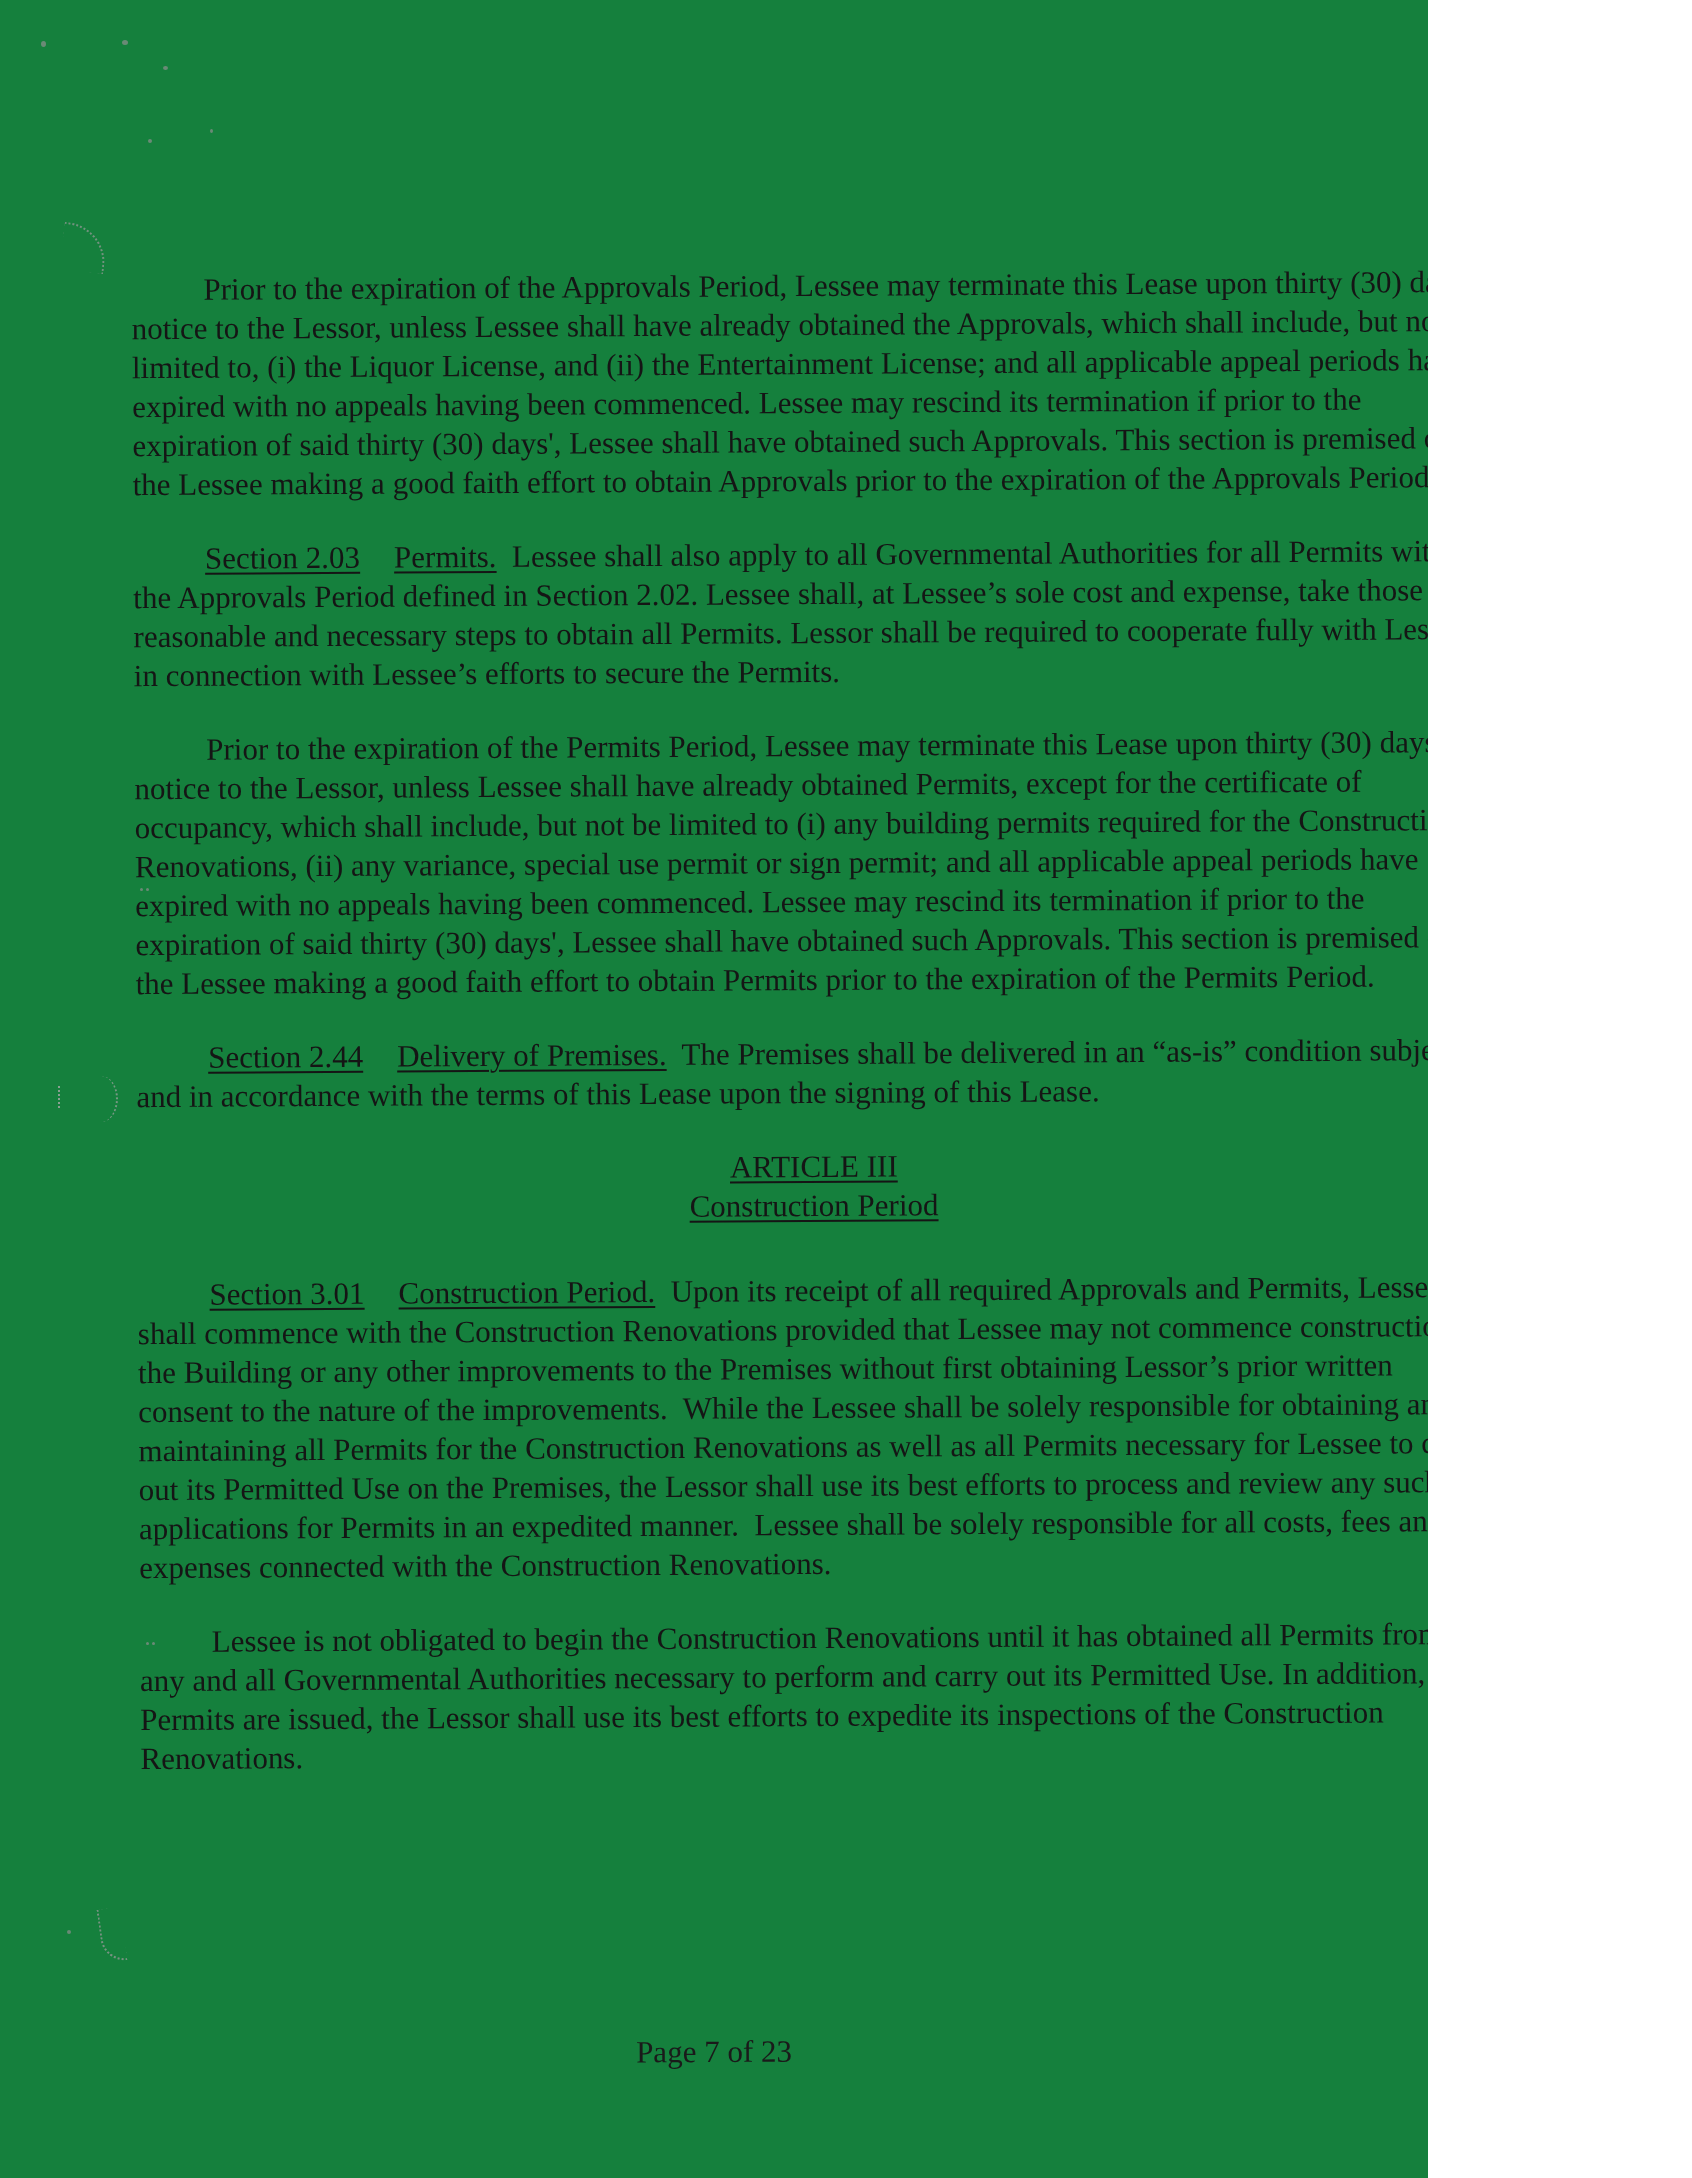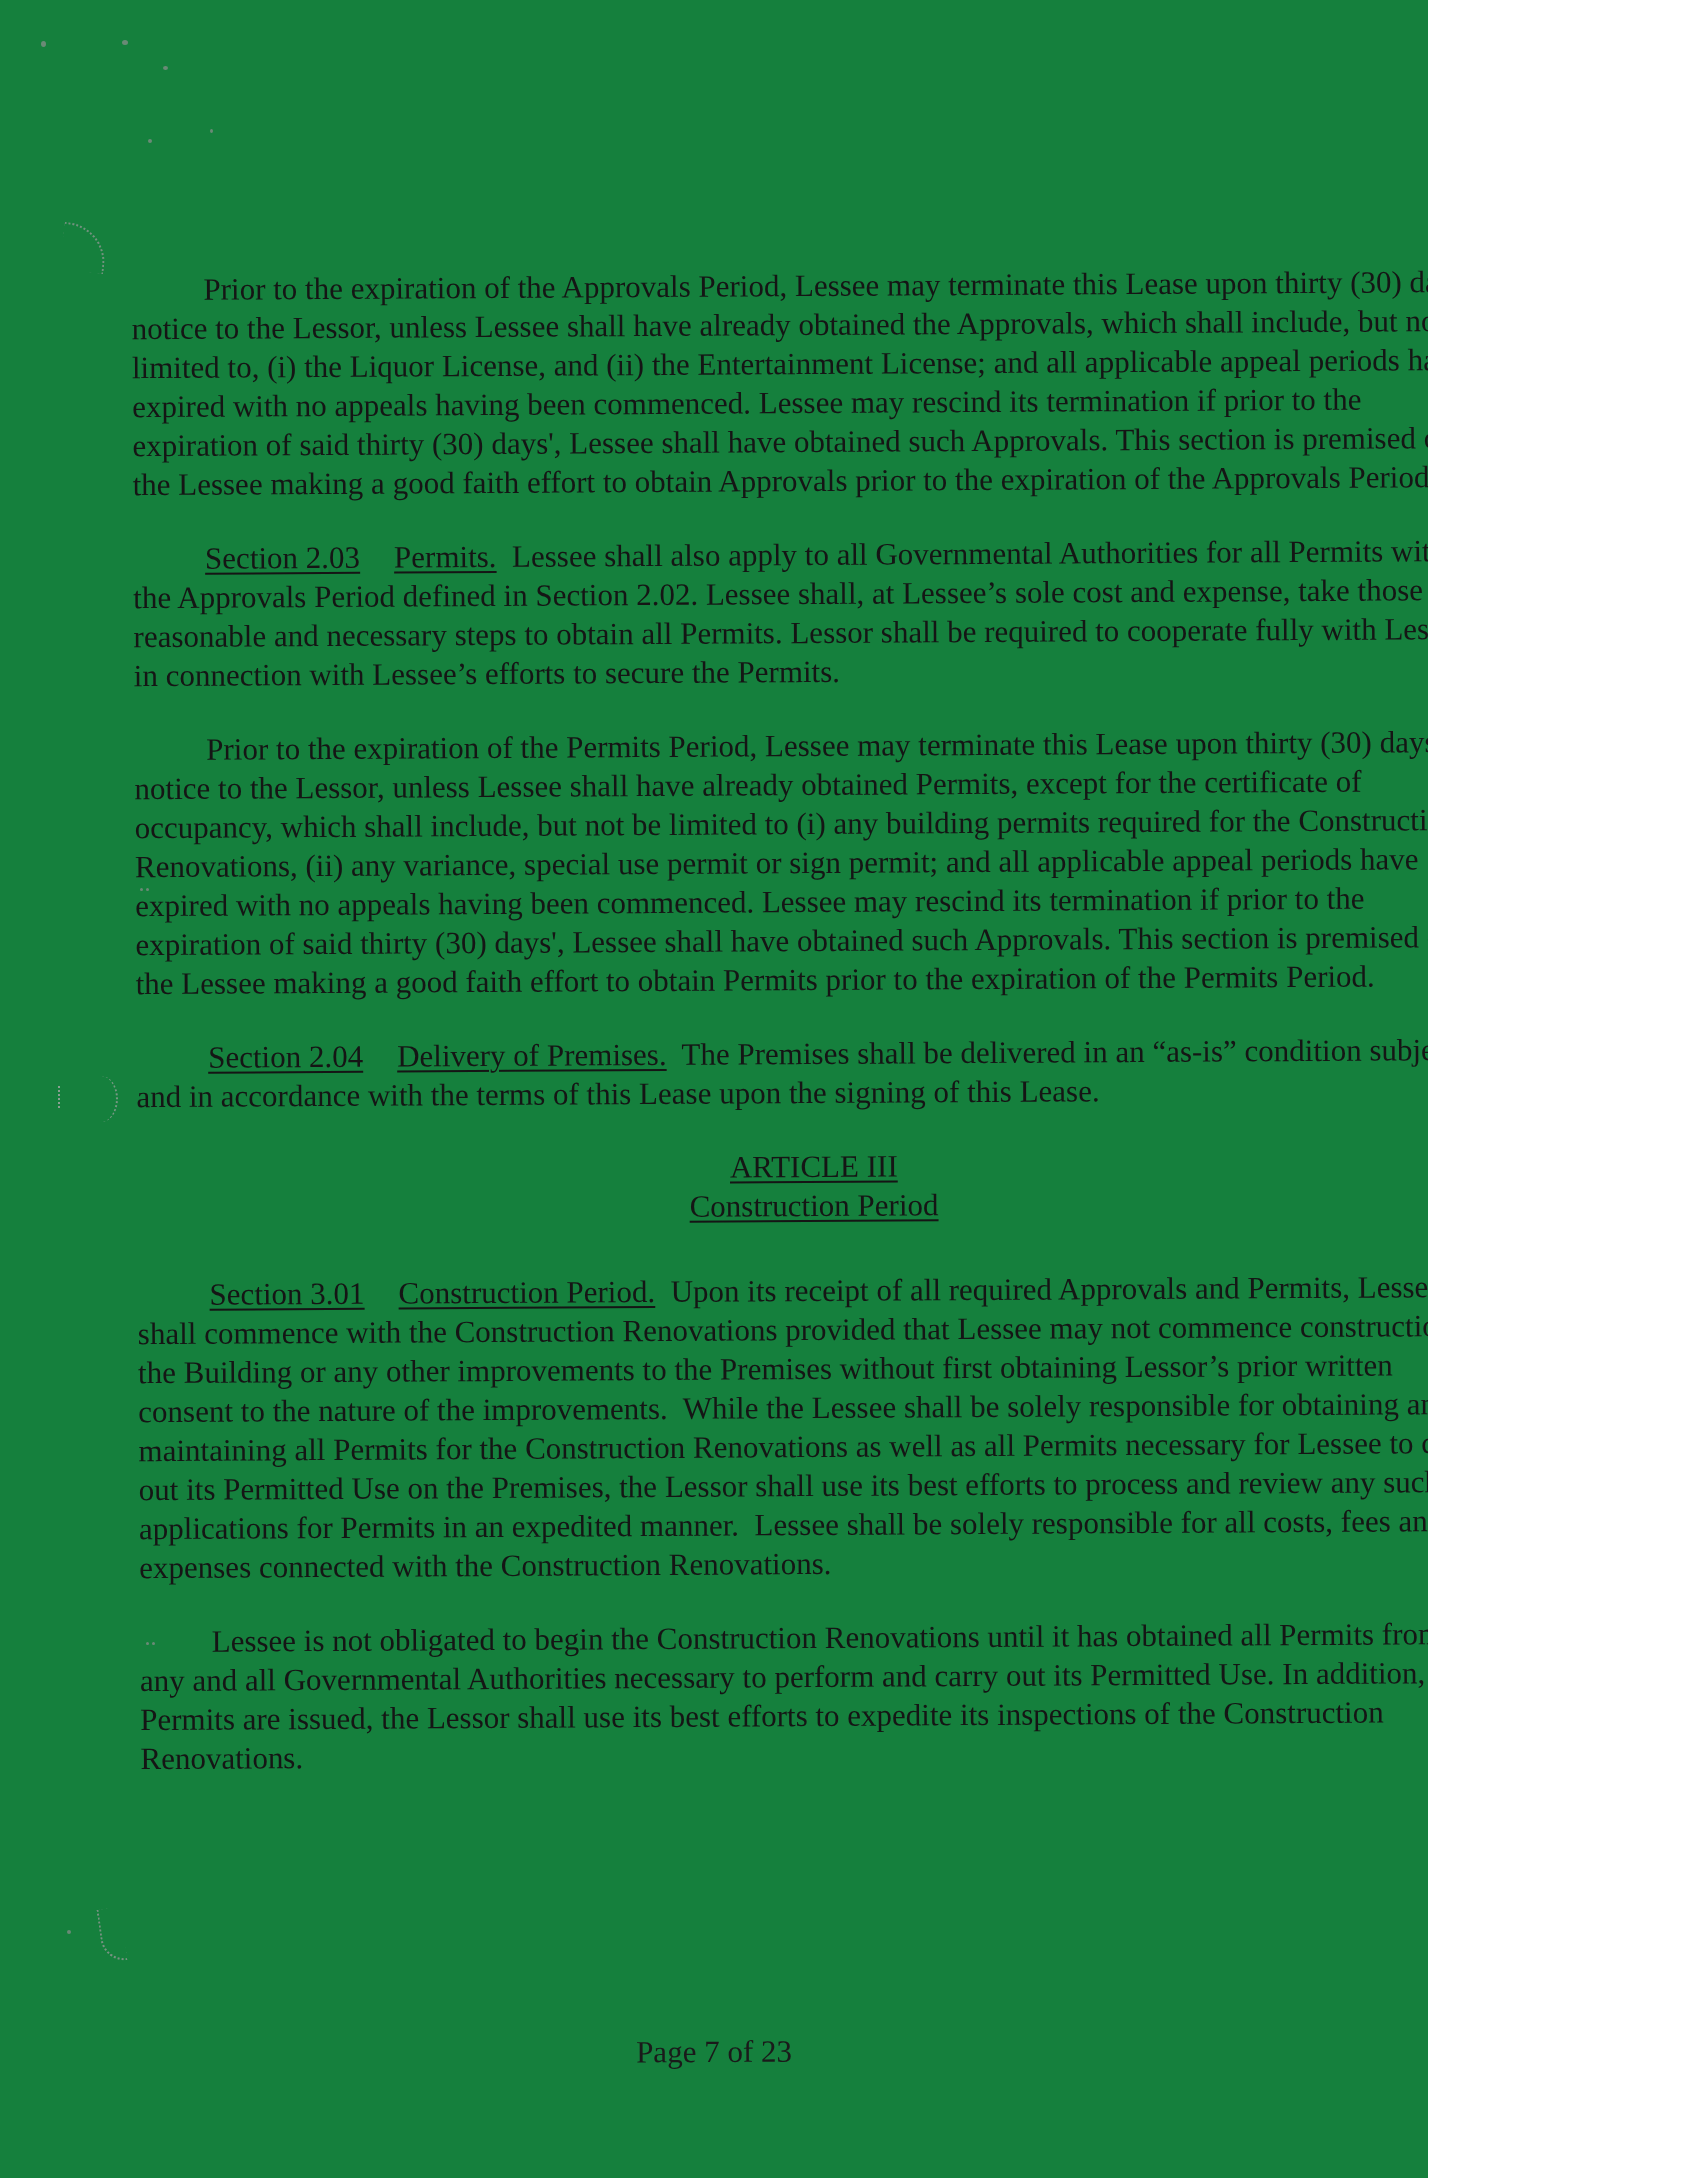--- a/index.html
+++ b/index.html
@@ -103,21 +103,21 @@
   <div class="dash light" style="top:353px;"></div>
   <div class="dash" style="top:371px;"></div>
   <div class="dash" style="top:381px;"></div>
   <div class="dash" style="top:391px;"></div>
   <div class="dash light" style="top:514px;"></div>
 
   <div class="content">
       <div class="para"><span>Prior to the expiration of the Approvals Period, Lessee may terminate this Lease upon thirty (30) days' notice to the Lessor, unless Lessee shall have already obtained the Approvals, which shall include, but not be limited to, (i) the Liquor License, and (ii) the Entertainment License; and all applicable appeal periods have expired with no appeals having been commenced. Lessee may rescind its termination if prior to the expiration of said thirty (30) days', Lessee shall have obtained such Approvals. This section is premised on the Lessee making a good faith effort to obtain Approvals prior to the expiration of the Approvals Period.</span></div>
       <div class="para"><span class="u">Section 2.03</span><span class="tab"></span><span class="u">Permits.</span><span>  Lessee shall also apply to all Governmental Authorities for all Permits within the Approvals Period defined in Section 2.02. Lessee shall, at Lessee’s sole cost and expense, take those reasonable and necessary steps to obtain all Permits. Lessor shall be required to cooperate fully with Lessee in connection with Lessee’s efforts to secure the Permits.</span></div>
       <div class="para"><span>Prior to the expiration of the Permits Period, Lessee may terminate this Lease upon thirty (30) days' notice to the Lessor, unless Lessee shall have already obtained Permits, except for the certificate of occupancy, which shall include, but not be limited to (i) any building permits required for the Construction Renovations, (ii) any variance, special use permit or sign permit; and all applicable appeal periods have expired with no appeals having been commenced. Lessee may rescind its termination if prior to the expiration of said thirty (30) days', Lessee shall have obtained such Approvals. This section is premised on the Lessee making a good faith effort to obtain Permits prior to the expiration of the Permits Period.</span></div>
-      <div class="para"><span class="u">Section 2.04</span><span class="tab"></span><span class="u">Delivery of Premises.</span><span>  The Premises shall be delivered in an “as-is” condition subject to and in accordance with the terms of this Lease upon the signing of this Lease.</span></div>
+      <div class="para"><span class="u">Section 2.44</span><span class="tab"></span><span class="u">Delivery of Premises.</span><span>  The Premises shall be delivered in an “as-is” condition subject to and in accordance with the terms of this Lease upon the signing of this Lease.</span></div>
       <div class="para center tight"><span class="u">ARTICLE III</span></div>
       <div class="para center" style="margin-bottom: 46px;"><span class="u">Construction Period</span></div>
       <div class="para"><span class="u">Section 3.01</span><span class="tab"></span><span class="u">Construction Period.</span><span>  Upon its receipt of all required Approvals and Permits, Lessee shall commence with the Construction Renovations provided that Lessee may not commence construction of the Building or any other improvements to the Premises without first obtaining Lessor’s prior written consent to the nature of the improvements.  While the Lessee shall be solely responsible for obtaining and maintaining all Permits for the Construction Renovations as well as all Permits necessary for Lessee to carry out its Permitted Use on the Premises, the Lessor shall use its best efforts to process and review any such applications for Permits in an expedited manner.  Lessee shall be solely responsible for all costs, fees and expenses connected with the Construction Renovations.</span></div>
       <div class="para"><span>Lessee is not obligated to begin the Construction Renovations until it has obtained all Permits from any and all Governmental Authorities necessary to perform and carry out its Permitted Use. In addition, after Permits are issued, the Lessor shall use its best efforts to expedite its inspections of the Construction Renovations.</span></div>
     </div>
 
   <div class="footer">Page 7 of 23</div>
 
 </div>
 

